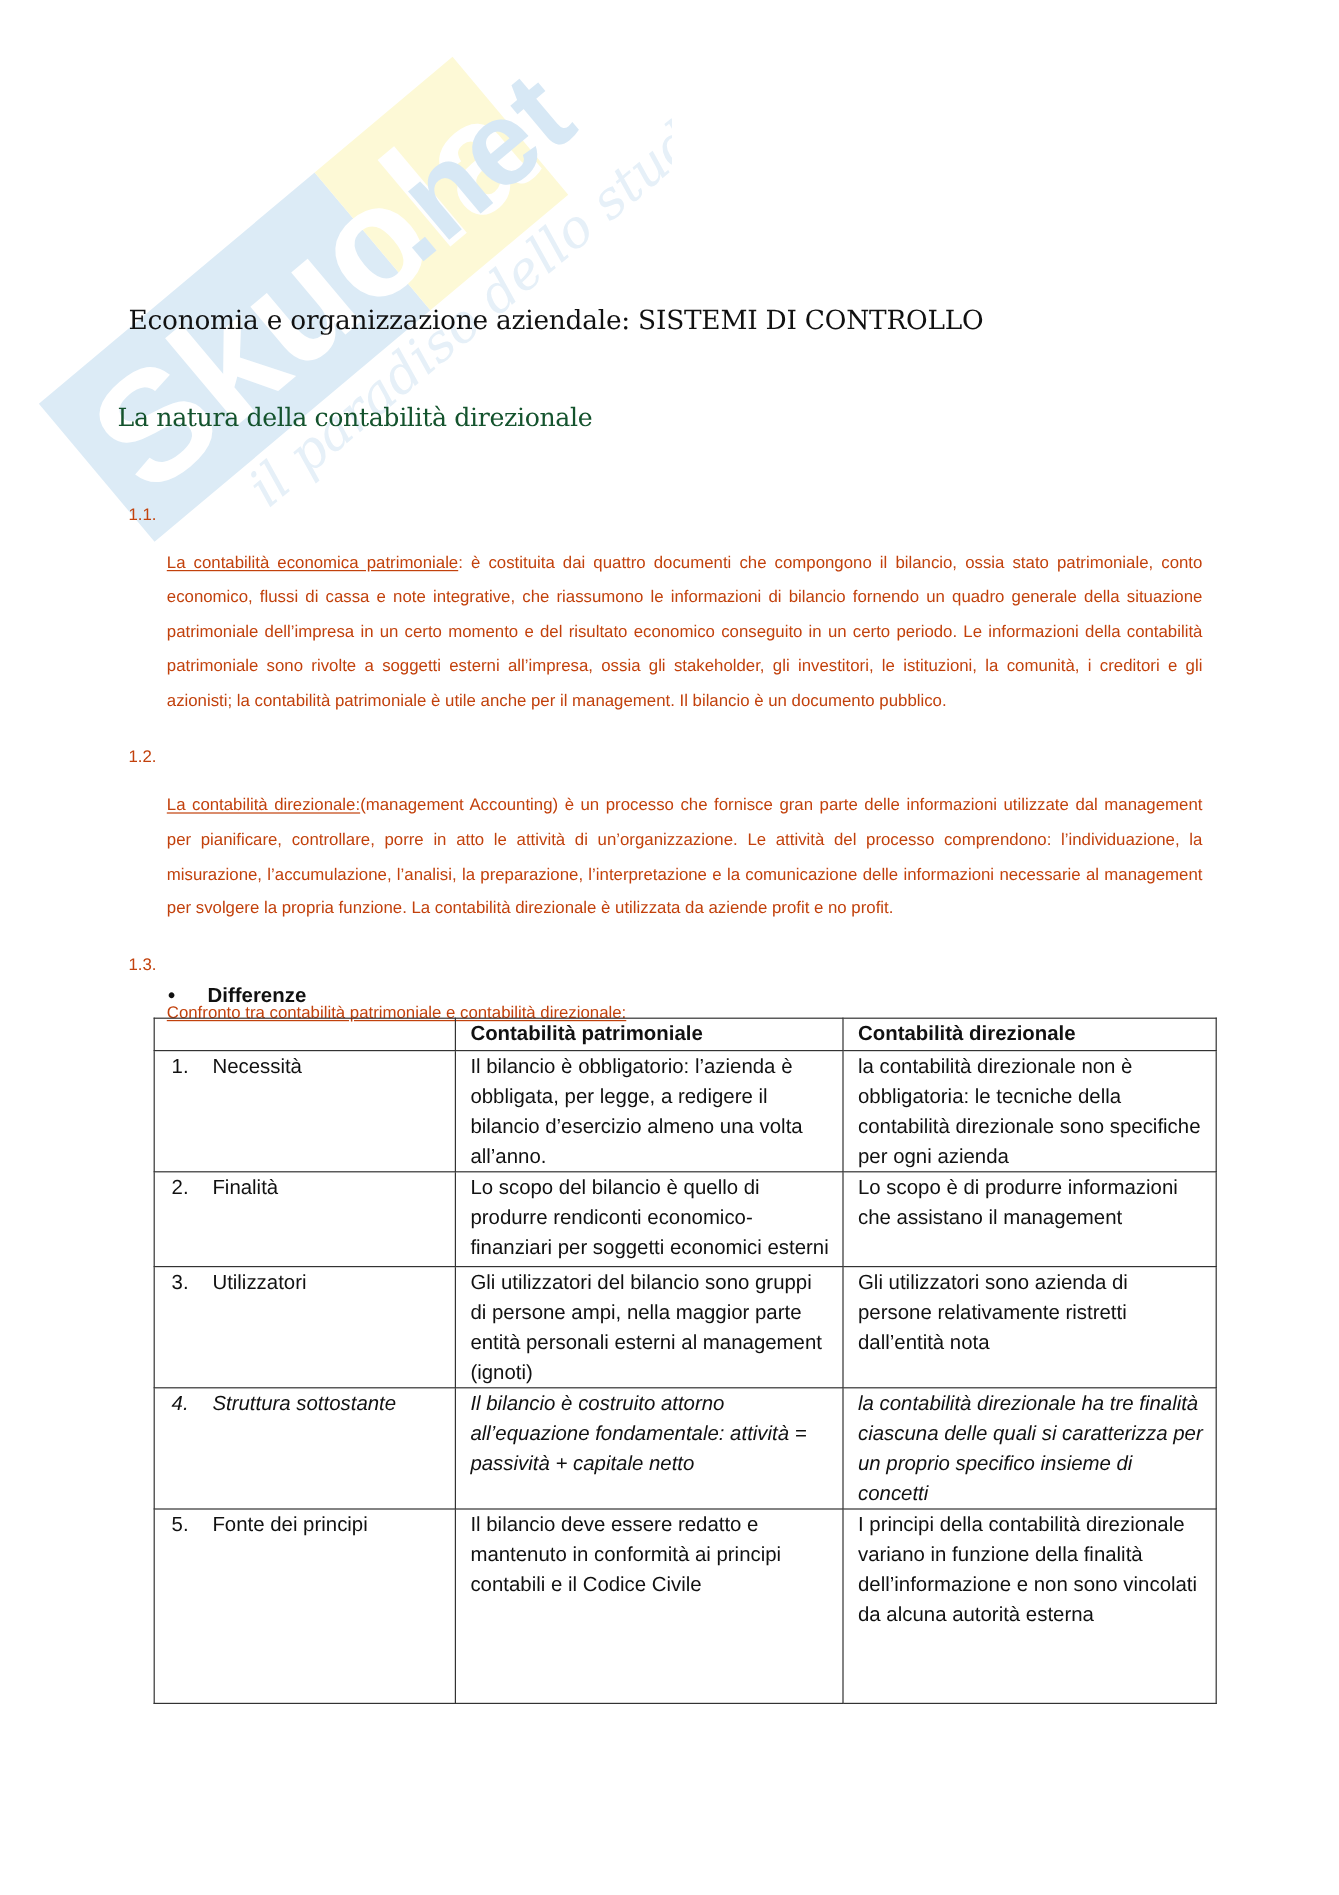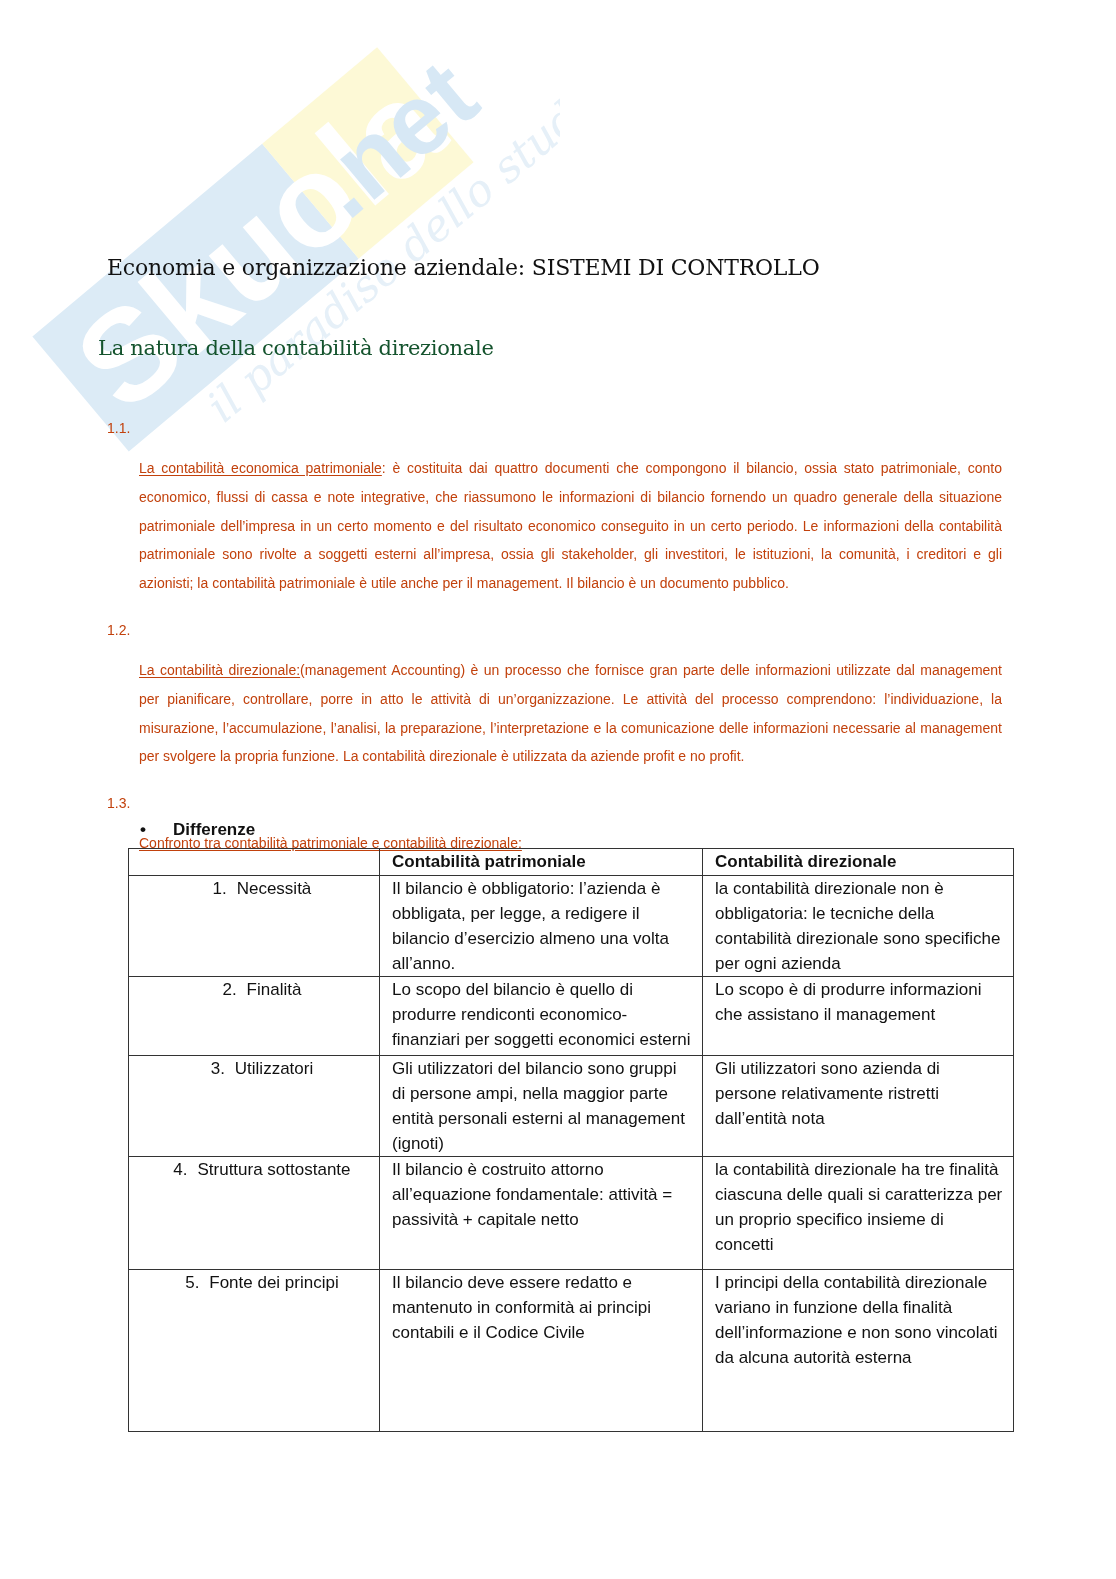--- a/index.html
+++ b/index.html
@@ -18,21 +18,21 @@
   .sec .num { position: absolute; left: 0; top: 0; }
   .sec .body { margin-left: 32px; text-align: justify; margin-top: 40px; }
   .u { text-decoration: underline; text-underline-offset: 2px; }
 
   .bullet { position: absolute; left: 140px; top: 820px; font-family: "Liberation Sans", sans-serif; font-size: 17px; font-weight: bold; color: #111; }
   .bullet .dot { display: inline-block; width: 33px; }
 
   table.cmp { position: absolute; left: 128px; top: 848px; width: 886px; border-collapse: collapse; font-family: "Liberation Sans", sans-serif; font-size: 17px; line-height: 25px; color: #111; }
   table.cmp td, table.cmp th { border: 1.5px solid #333; vertical-align: top; padding: 0 8px 0 12px; text-align: left; }
   table.cmp th { font-weight: bold; height: 26px; }
-  table.cmp td.c1 { width: 230px; text-align: center; }
+  table.cmp td.c1 { width: 230px; }
   table.cmp td.c2 { width: 302px; }
   .rownum { display: inline-block; width: 34px; padding-left: 2px; }
 </style>
 </head>
 <body>
 
 <div class="page">
 
   <svg class="wm" viewBox="0 0 560 460">
     <g transform="rotate(-40 260 250)">
@@ -82,21 +82,21 @@
       <tr style="height:79px;">
         <td class="c1"><span class="rownum">2.</span><span>Finalità</span></td>
         <td class="c2">Lo scopo del bilancio è quello di produrre rendiconti economico-finanziari per soggetti economici esterni</td>
         <td>Lo scopo è di produrre informazioni che assistano il management</td>
       </tr>
       <tr style="height:101px;">
         <td class="c1"><span class="rownum">3.</span><span>Utilizzatori</span></td>
         <td class="c2">Gli utilizzatori del bilancio sono gruppi di persone ampi, nella maggior parte entità personali esterni al management (ignoti)</td>
         <td>Gli utilizzatori sono azienda di persone relativamente ristretti dall’entità nota</td>
       </tr>
-      <tr style="height:113px;">
+      <tr style="height:101px;font-style:italic;">
         <td class="c1"><span class="rownum">4.</span><span>Struttura sottostante</span></td>
         <td class="c2">Il bilancio è costruito attorno all’equazione fondamentale: attività = passività + capitale netto</td>
         <td>la contabilità direzionale ha tre finalità ciascuna delle quali si caratterizza per un proprio specifico insieme di concetti</td>
       </tr>
       <tr style="height:162px;">
         <td class="c1"><span class="rownum">5.</span><span>Fonte dei principi</span></td>
         <td class="c2">Il bilancio deve essere redatto e mantenuto in conformità ai principi contabili e il Codice Civile</td>
         <td>I principi della contabilità direzionale variano in funzione della finalità dell’informazione e non sono vincolati da alcuna autorità esterna</td>
       </tr>
     </tbody>

